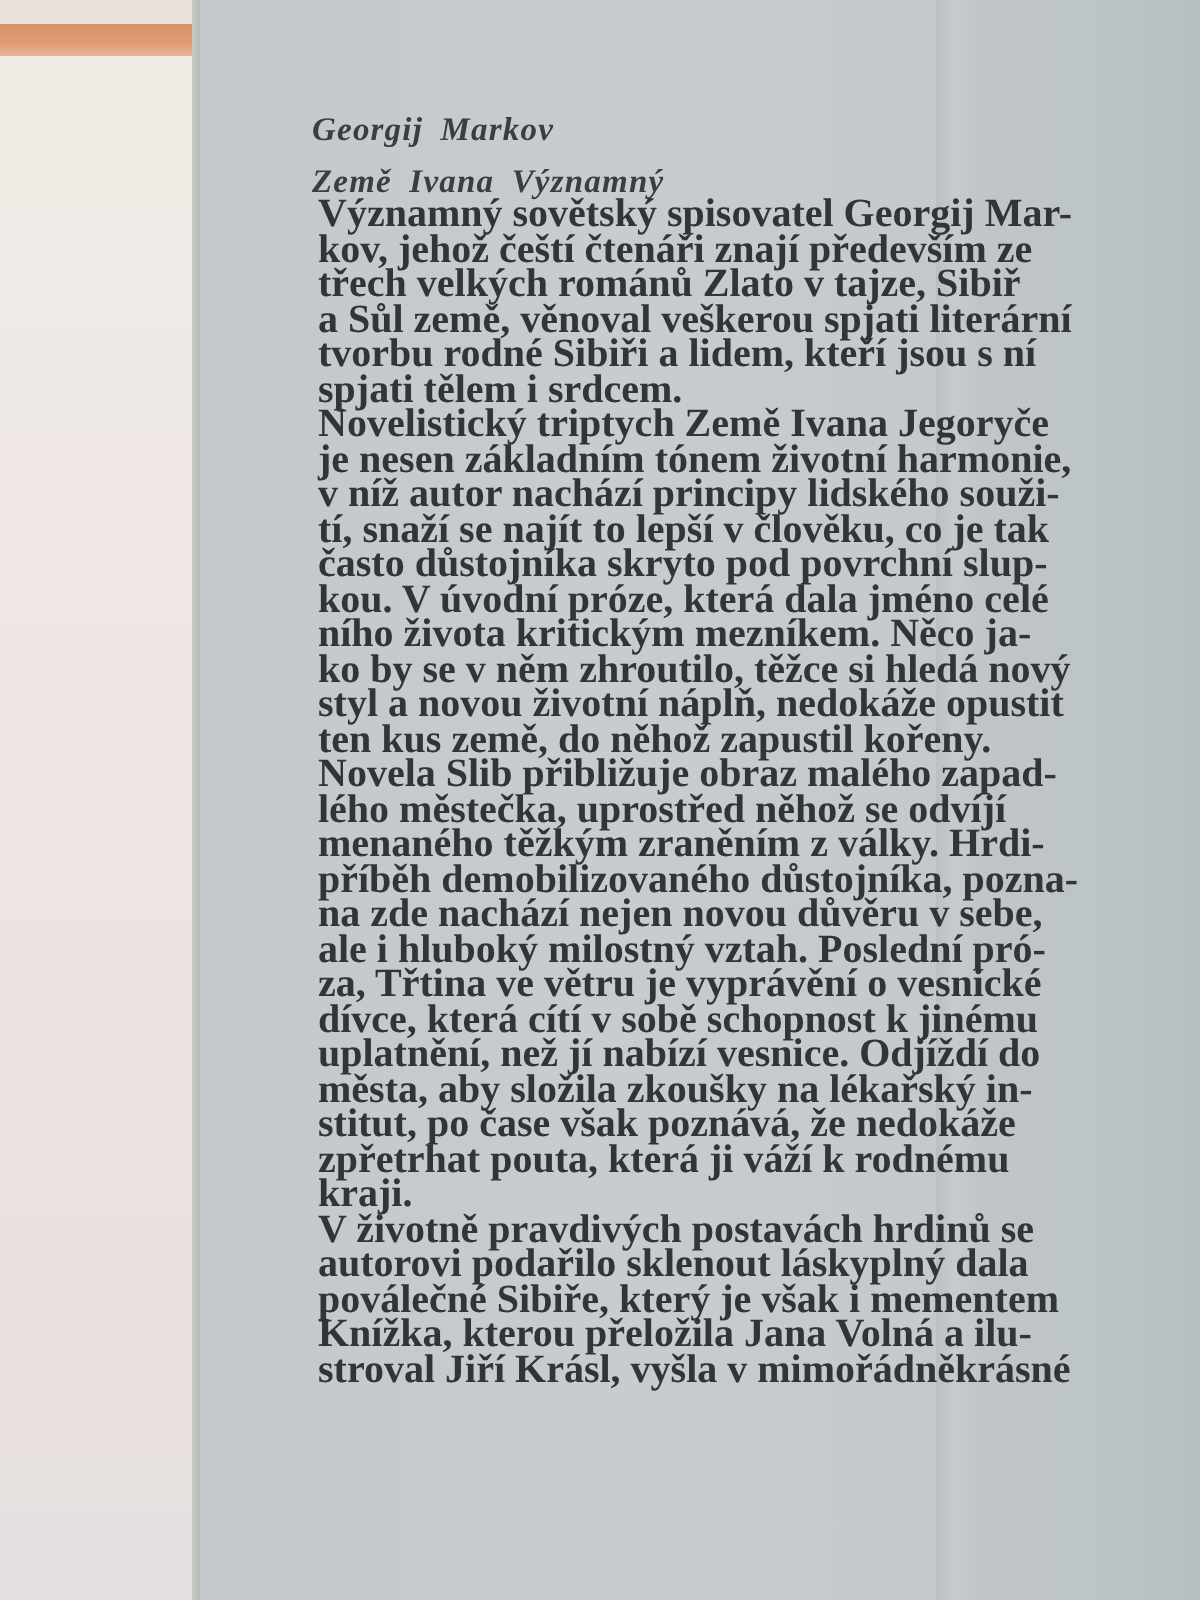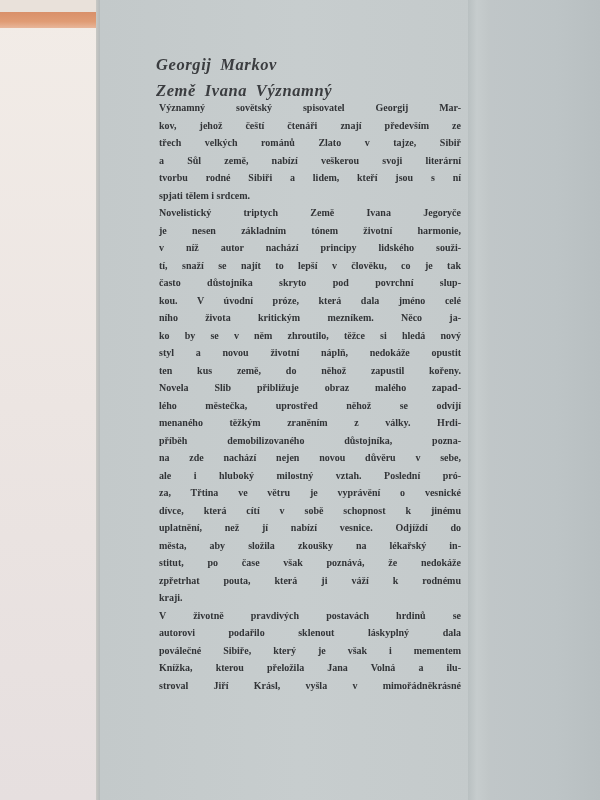--- a/index.html
+++ b/index.html
@@ -38,21 +38,21 @@
     }
     .header {
       position: absolute; left: 156px; top: 34px; width: 320px;
       font-style: italic; font-weight: bold; color: #3b3d40;
       font-size: 16.5px; line-height: 26px; letter-spacing: 0.6px;
       word-spacing: 4px;
       margin-top: 18px;
     }
     .body-text {
       position: absolute; left: 159px; top: 99px; width: 302px;
-      color: #323437; font-size: 10px; line-height: 17.5px;
+      color: #323437; font-size: 20px; line-height: 17.5px;
       font-weight: bold;
     }
     .body-text .line {
       display: block; text-align: justify; text-align-last: justify;
       white-space: nowrap; height: 17.5px;
     }
     .body-text .line.last { text-align-last: left; }
   </style>
 </head>
 <body>
@@ -69,21 +69,21 @@
 <div class="header">
   <div>Georgij Markov</div>
   <div>Země Ivana Významný</div>
 </div>
 
 <div class="body-text" id="body-text">
     <div>
       <span class="line">Významný sovětský spisovatel Georgij Mar-</span>
       <span class="line">kov, jehož čeští čtenáři znají především ze</span>
       <span class="line">třech velkých románů Zlato v tajze, Sibiř</span>
-      <span class="line">a Sůl země, nabízí veškerou svoji literární</span>
+      <span class="line">a Sůl země, věnoval veškerou spjati literární</span>
       <span class="line">tvorbu rodné Sibiři a lidem, kteří jsou s ní</span>
       <span class="line last">spjati tělem i srdcem.</span>
     </div>
     <div>
       <span class="line">Novelistický triptych Země Ivana Jegoryče</span>
       <span class="line">je nesen základním tónem životní harmonie,</span>
       <span class="line">v níž autor nachází principy lidského souži-</span>
       <span class="line">tí, snaží se najít to lepší v člověku, co je tak</span>
       <span class="line">často důstojníka skryto pod povrchní slup-</span>
       <span class="line">kou. V úvodní próze, která dala jméno celé</span>

